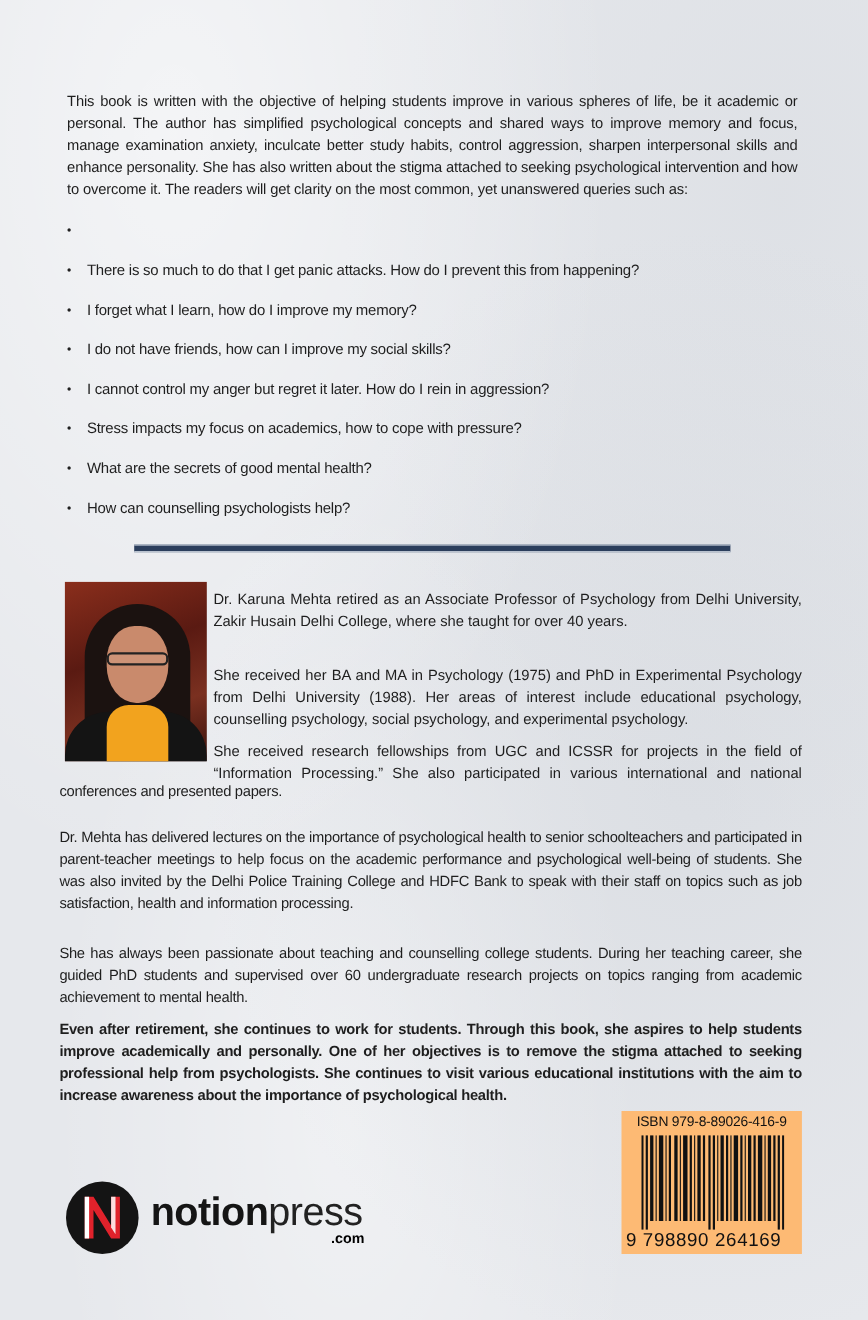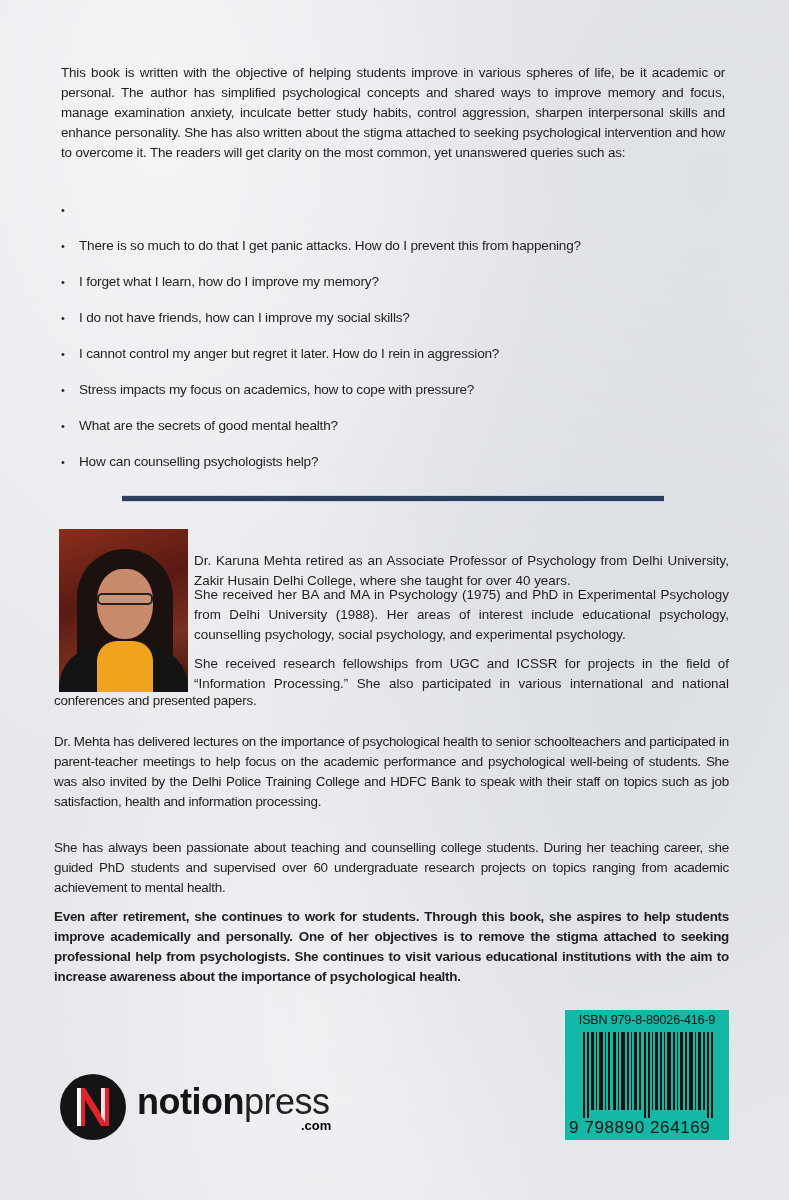--- a/index.html
+++ b/index.html
@@ -12,52 +12,53 @@
       radial-gradient(ellipse at 90% 15%, rgba(210,214,220,0.4), rgba(210,214,220,0) 40%),
       #e6e8ec;
     font-family: "Liberation Sans", sans-serif;
     color: #1f1f1f;
   }
   .text {
     font-family: "Liberation Sans", sans-serif;
     font-size: 13.4px;
     line-height: 20px;
     color: #1e1e1e;
+    margin-top: 19px;
   }
   .justify { text-align: justify; text-align-last: left; }
   #intro { position: absolute; left: 61px; top: 63px; width: 664px; letter-spacing: -0.15px; }
   #bullets { position: absolute; left: 60px; top: 200px; width: 680px; margin: 0; padding: 0; list-style: none; }
   #bullets li { position: relative; height: 36px; padding-left: 19px; font-size: 13.6px; line-height: 20px; letter-spacing: -0.2px; }
   #bullets li .dot { position: absolute; left: 1px; top: 0; font-size: 11px; }
   #separator { position: absolute; left: 122px; top: 495px; width: 542px; height: 5px; background: #2b3e5c; border-top: 1px solid #c9d1dc; border-bottom: 1px solid #c9d1dc; }
   #photo {
     position: absolute; left: 59px; top: 529px; width: 129px; height: 163px; overflow: hidden;
     background: linear-gradient(160deg, #8a2e1c 0%, #5a1a12 40%, #7a3020 70%, #3a120c 100%);
   }
   #photo .hair { position: absolute; left: 18px; top: 20px; width: 96px; height: 140px; background: #1b1210; border-radius: 48px 48px 20px 20px; }
   #photo .face { position: absolute; left: 38px; top: 40px; width: 56px; height: 70px; background: #c98a6c; border-radius: 45% 45% 48% 48%; }
   #photo .glasses { position: absolute; left: 38px; top: 64px; width: 56px; height: 12px; border: 2px solid #222; border-radius: 5px; box-sizing: border-box; background: rgba(255,255,255,0.08); }
   #photo .body { position: absolute; left: 0; top: 118px; width: 129px; height: 50px; background: #141414; border-radius: 40px 40px 0 0; }
   #photo .top { position: absolute; left: 38px; top: 112px; width: 56px; height: 55px; background: #f2a31e; border-radius: 20px 20px 0 0; }
-  #bio-p1 { position: absolute; left: 194px; top: 551px; width: 535px; }
+  #bio-p1 { position: absolute; left: 194px; top: 516px; width: 535px; }
   #bio-p2 { position: absolute; left: 194px; top: 585px; width: 535px; }
   #bio-p3 { position: absolute; left: 194px; top: 654px; width: 535px; }
   #bio-p3-cont { position: absolute; left: 54px; top: 691px; width: 675px; }
   #bio-p4 { position: absolute; left: 54px; top: 732px; width: 675px; }
   #bio-p5 { position: absolute; left: 54px; top: 838px; width: 675px; }
   #bio-p6 { position: absolute; left: 54px; top: 907px; width: 675px; font-weight: bold; }
   .narrow { letter-spacing: -0.25px; }
   #logo { position: absolute; left: 60px; top: 1074px; width: 300px; height: 70px; }
   #logo .circle { position: absolute; left: 0; top: 0; width: 66px; height: 66px; border-radius: 50%; background: #141414; }
   #logo .circle svg { position: absolute; left: 15px; top: 12px; }
   #logo .word { position: absolute; left: 77px; top: 8px; font-size: 36px; line-height: 40px; color: #151515; letter-spacing: -0.5px; white-space: nowrap; }
   #logo .word .bold { font-weight: bold; }
   #logo .word .light { font-weight: normal; color: #222; }
   #logo .dotcom { position: absolute; left: 241px; top: 44px; font-size: 13px; font-weight: bold; color: #000000; }
-  #barcode { position: absolute; left: 565px; top: 1010px; width: 164px; height: 130px; background: #14b8a6; }
+  #barcode { position: absolute; left: 565px; top: 1010px; width: 164px; height: 130px; background: #fdba74; }
   #barcode .isbn { position: absolute; left: 0; top: 3px; width: 164px; text-align: center; font-size: 12.6px; color: #111; letter-spacing: -0.2px; }
   #barcode .bars { position: absolute; left: 18px; top: 22px; width: 130px; height: 86px; }
   #barcode .digits { position: absolute; left: 4px; top: 108px; font-size: 17px; line-height: 20px; color: #111; letter-spacing: 0.6px; white-space: nowrap; }
 </style>
 </head>
 <body>
 
 <div id="intro" class="text justify">This book is written with the objective of helping students improve in various spheres of life, be it academic or personal. The author has simplified psychological concepts and shared ways to improve memory and focus, manage examination anxiety, inculcate better study habits, control aggression, sharpen interpersonal skills and enhance personality. She has also written about the stigma attached to seeking psychological intervention and how to overcome it. The readers will get clarity on the most common, yet unanswered queries such as:</div>
 
 <ul id="bullets">

